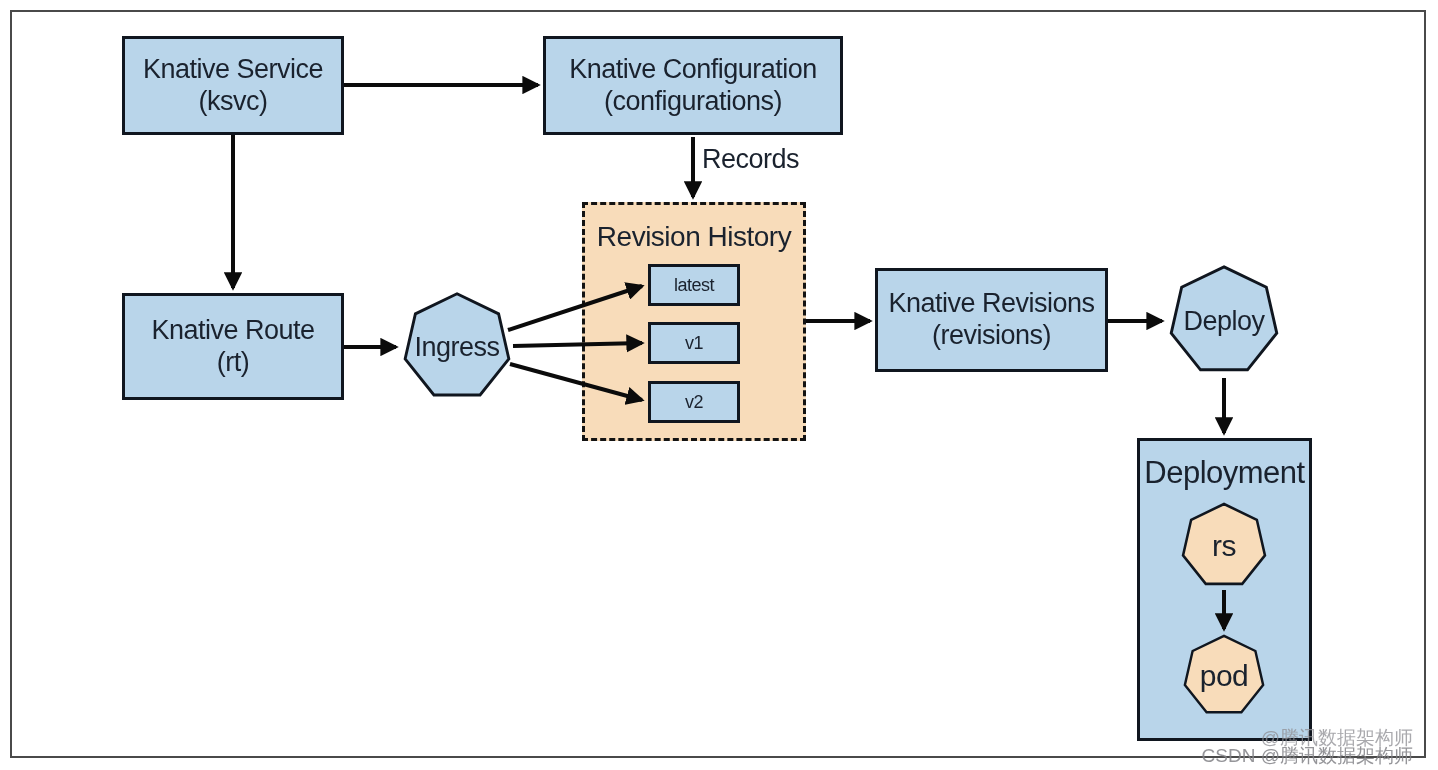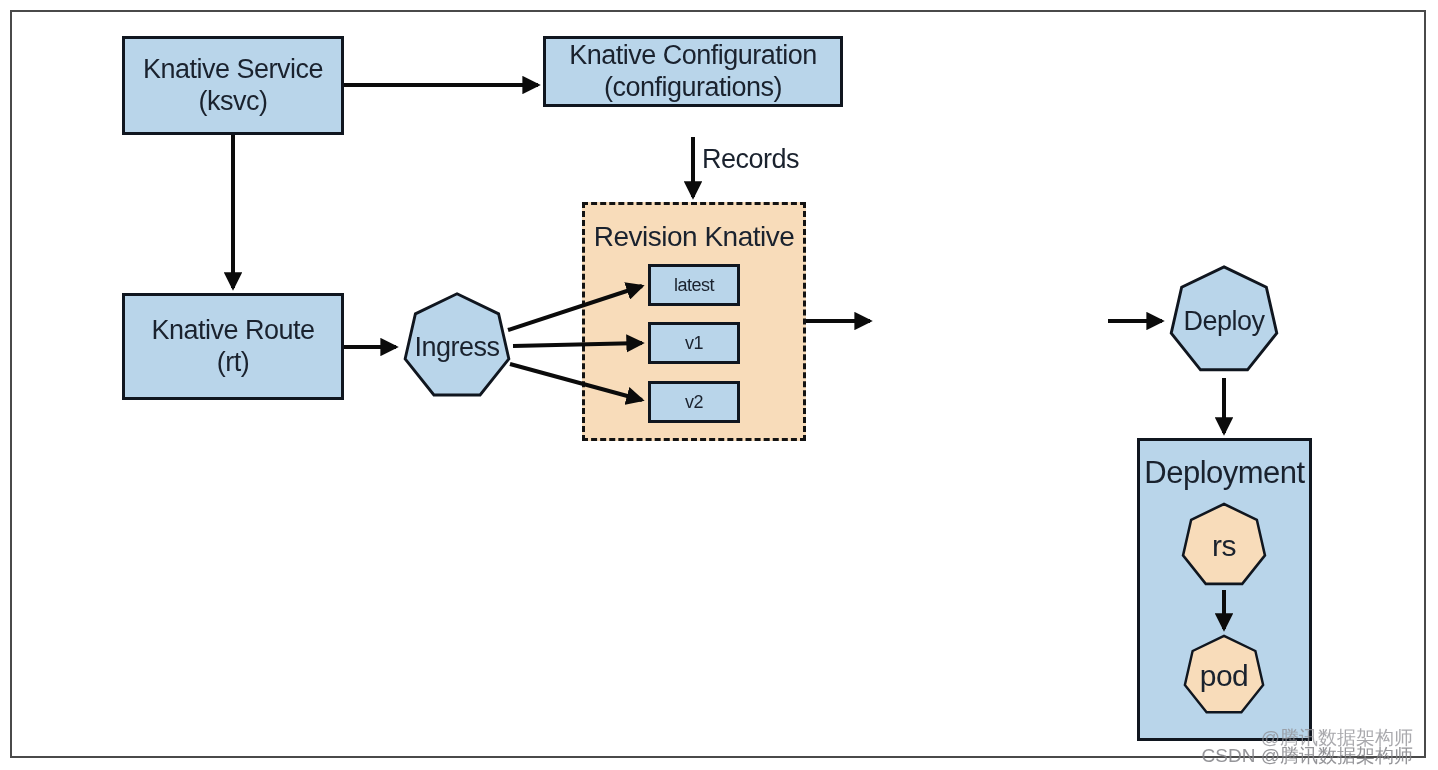--- a/index.html
+++ b/index.html
@@ -30,21 +30,21 @@
     display: flex;
     flex-direction: column;
     align-items: center;
     justify-content: center;
     text-align: center;
     font-size: 27px;
     letter-spacing: -0.5px;
     line-height: 1.18;
   }
   .node-service  { left: 122px; top: 36px;  width: 222px; height: 99px; }
-  .node-config   { left: 543px; top: 36px;  width: 300px; height: 71px; }
+  .node-config   { left: 543px; top: 36px;  width: 300px; height: 99px; }
   .node-route    { left: 122px; top: 293px; width: 222px; height: 107px; }
   .node-revisions{ left: 875px; top: 268px; width: 233px; height: 104px; }
 
   .revhist {
     position: absolute;
     left: 582px; top: 202px; width: 224px; height: 239px;
     box-sizing: border-box;
     background: var(--node-peach, #f8dcba);
     border: 3px dashed #131313;
   }
@@ -126,21 +126,21 @@
   .watermark-2 { top: 743px; color: rgba(130,130,135,0.85); }
 </style>
 </head>
 <body>
 
 <div class="canvas">
 
   <div class="frame"></div>
 
   <div class="revhist">
-    <div class="revhist-title">Revision Knative</div>
+    <div class="revhist-title">Revision History</div>
   </div>
   <div class="mini mini-latest">
     <span>latest</span>
   </div>
   <div class="mini mini-v1">
     <span>v1</span>
   </div>
   <div class="mini mini-v2">
     <span>v2</span>
   </div>
@@ -149,20 +149,24 @@
     <span>Knative Service</span>
     <span>(ksvc)</span>
   </div>
   <div class="node node-config">
     <span>Knative Configuration</span>
     <span>(configurations)</span>
   </div>
   <div class="node node-route">
     <span>Knative Route</span>
     <span>(rt)</span>
+  </div>
+  <div class="node node-revisions">
+    <span>Knative Revisions</span>
+    <span>(revisions)</span>
   </div>
 
   <div class="heptagon hept-deploy">
     <svg viewBox="0 0 120 120">
       <polygon points="60,4 103.8,25.1 114.6,72.5 84.3,110.5 35.7,110.5 5.4,72.5 16.2,25.1" fill="#b9d5ea" stroke="#10161f" stroke-width="3"></polygon>
     </svg>
     <span>Deploy</span>
   </div>
   <div class="heptagon hept-ingress">
     <svg viewBox="0 0 120 120">

